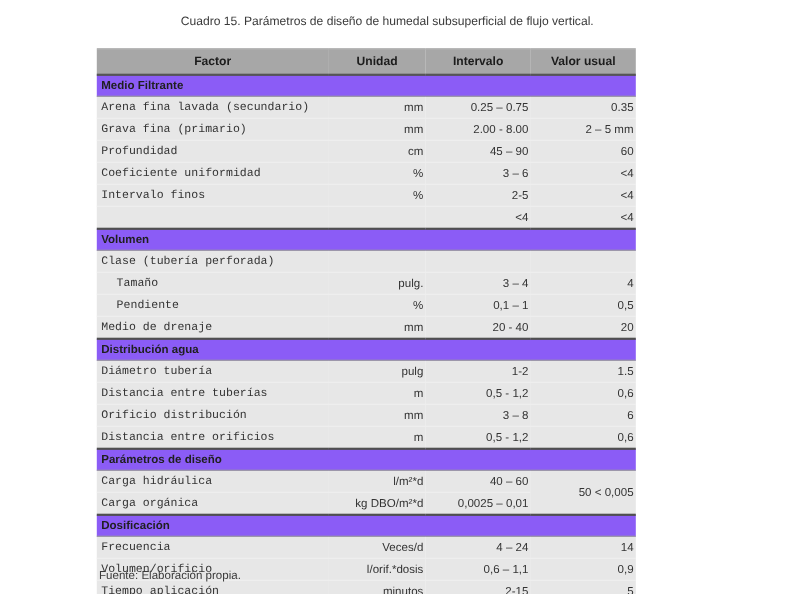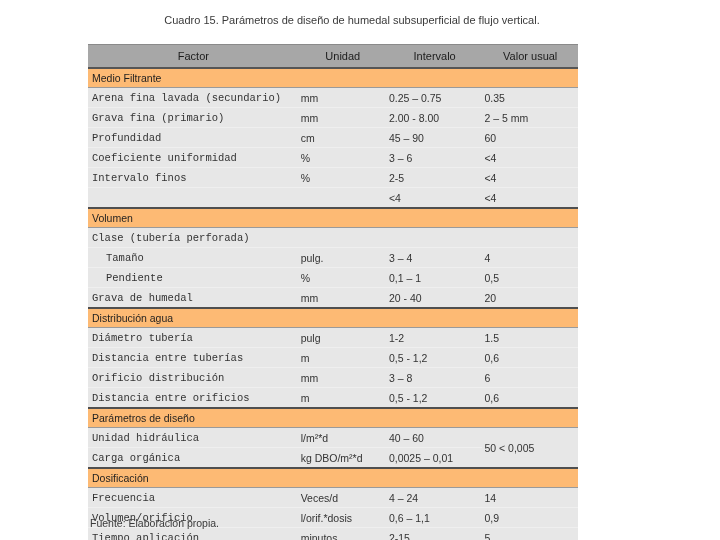--- a/index.html
+++ b/index.html
@@ -39,31 +39,31 @@
     border-bottom: 1.5px solid #8a8a8a;
   }
   col.c-factor { width: 43%; }
   col.c-unidad { width: 18%; }
   col.c-intervalo { width: 19.5%; }
   col.c-valor { width: 19.5%; }
 
   thead th {
     background: #a7a7a7;
     color: #1c1c1c;
-    font-weight: normal;
+    font-weight: bold;
     font-size: 11px;
     height: 22px;
     text-align: center;
     border-bottom: 2px solid #555555;
     padding: 0 2px;
   }
   tr.section-row td {
-    background: #fdba74;
+    background: #8b5cf6;
     color: #1f1f1f;
-    font-weight: normal;
+    font-weight: bold;
     height: 18px;
     text-align: left;
     padding: 0 0 0 4px;
     border-top: 2px solid #4f4f4f;
     border-bottom: 1px solid #9a9a9a;
   }
   tr.data-row td {
     background: #e7e7e7;
     height: 19px;
     padding: 0 2px;
@@ -73,21 +73,21 @@
   td.cell-factor {
     text-align: left;
     padding-left: 4px !important;
     font-family: Liberation Mono, monospace;
   }
   td.cell-factor.indent {
     padding-left: 18px !important;
     margin-left: 16px;
   }
   td.cell-center {
-    text-align: left;
+    text-align: right;
     margin-top: 15px;
   }
   .doc-footer {
     position: absolute;
     left: 90px;
     top: 517px;
     font-size: 10.5px;
     color: #3a3a3a;
   }
 </style>
@@ -168,21 +168,21 @@
           <td class="cell-center">3 – 4</td>
           <td class="cell-center">4</td>
         </tr>
         <tr class="data-row">
           <td class="cell-factor indent">Pendiente</td>
           <td class="cell-center">%</td>
           <td class="cell-center">0,1 – 1</td>
           <td class="cell-center">0,5</td>
         </tr>
         <tr class="data-row">
-          <td class="cell-factor">Grava de humedal</td>
+          <td class="cell-factor">Medio de drenaje</td>
           <td class="cell-center">mm</td>
           <td class="cell-center">20 - 40</td>
           <td class="cell-center">20</td>
         </tr>
         <tr class="section-row">
           <td colspan="4">Distribución agua</td>
         </tr>
         <tr class="data-row">
           <td class="cell-factor">Diámetro tubería</td>
           <td class="cell-center">pulg</td>
@@ -204,21 +204,21 @@
         <tr class="data-row">
           <td class="cell-factor">Distancia entre orificios</td>
           <td class="cell-center">m</td>
           <td class="cell-center">0,5 - 1,2</td>
           <td class="cell-center">0,6</td>
         </tr>
         <tr class="section-row">
           <td colspan="4">Parámetros de diseño</td>
         </tr>
         <tr class="data-row">
-          <td class="cell-factor">Unidad hidráulica</td>
+          <td class="cell-factor">Carga hidráulica</td>
           <td class="cell-center">l/m²*d</td>
           <td class="cell-center">40 – 60</td>
           <td class="cell-center" rowspan="2">50 &lt; 0,005</td>
         </tr>
         <tr class="data-row">
           <td class="cell-factor">Carga orgánica</td>
           <td class="cell-center">kg DBO/m²*d</td>
           <td class="cell-center">0,0025 – 0,01</td>
         </tr>
         <tr class="section-row">

